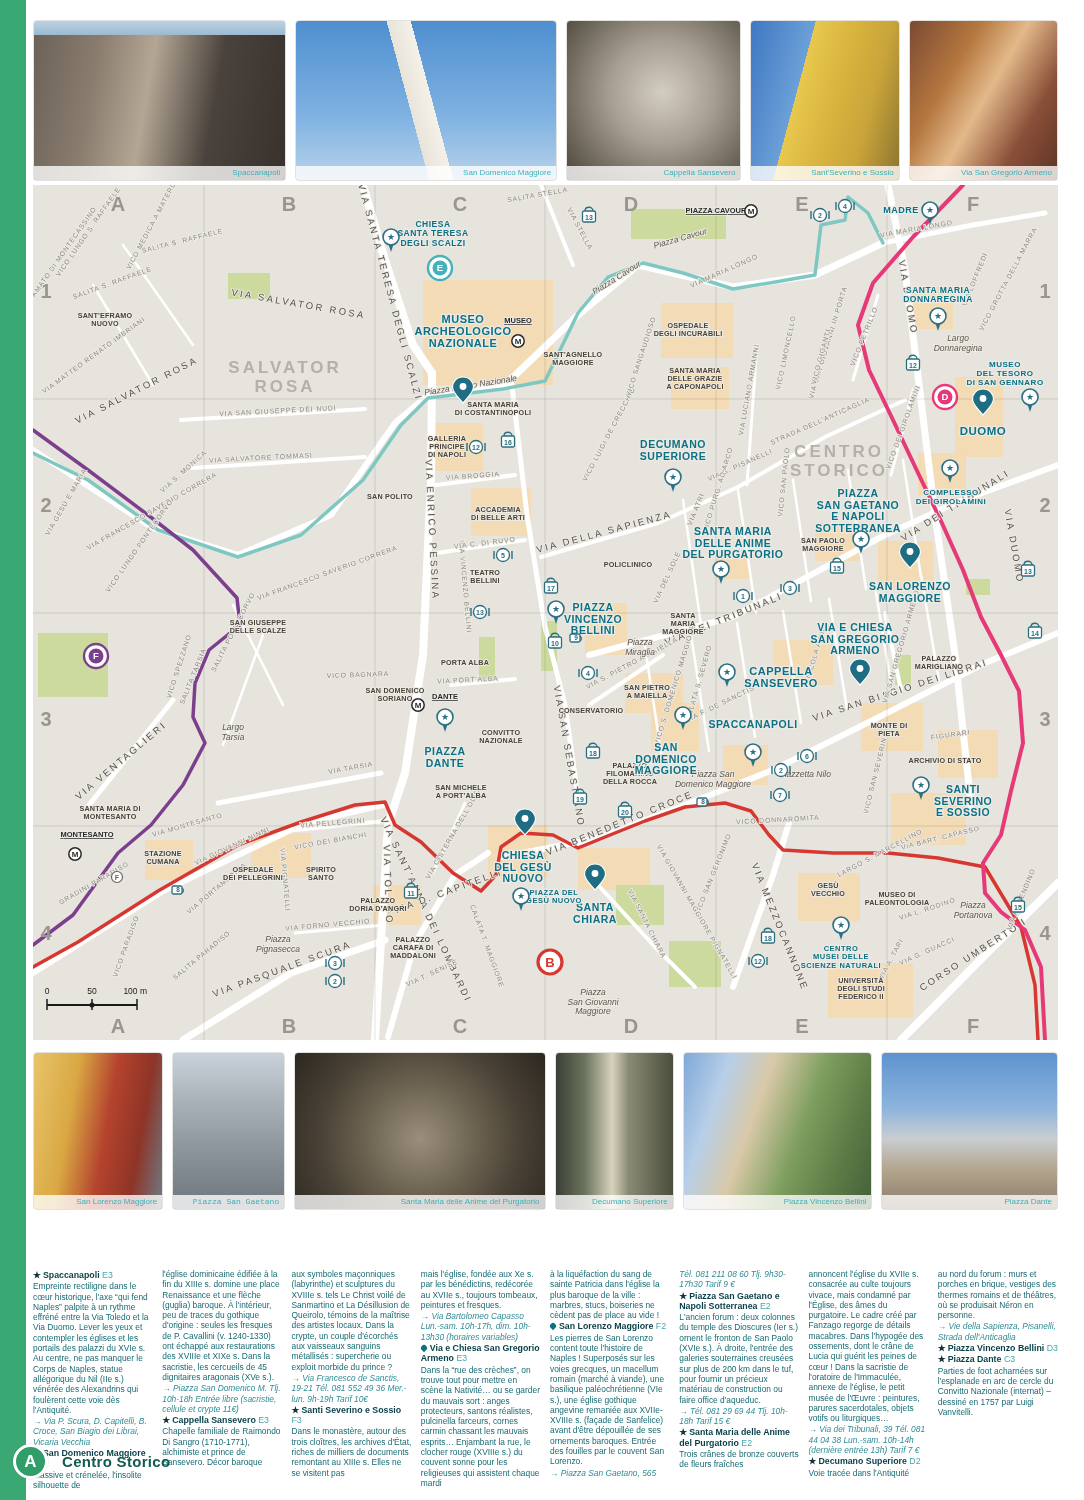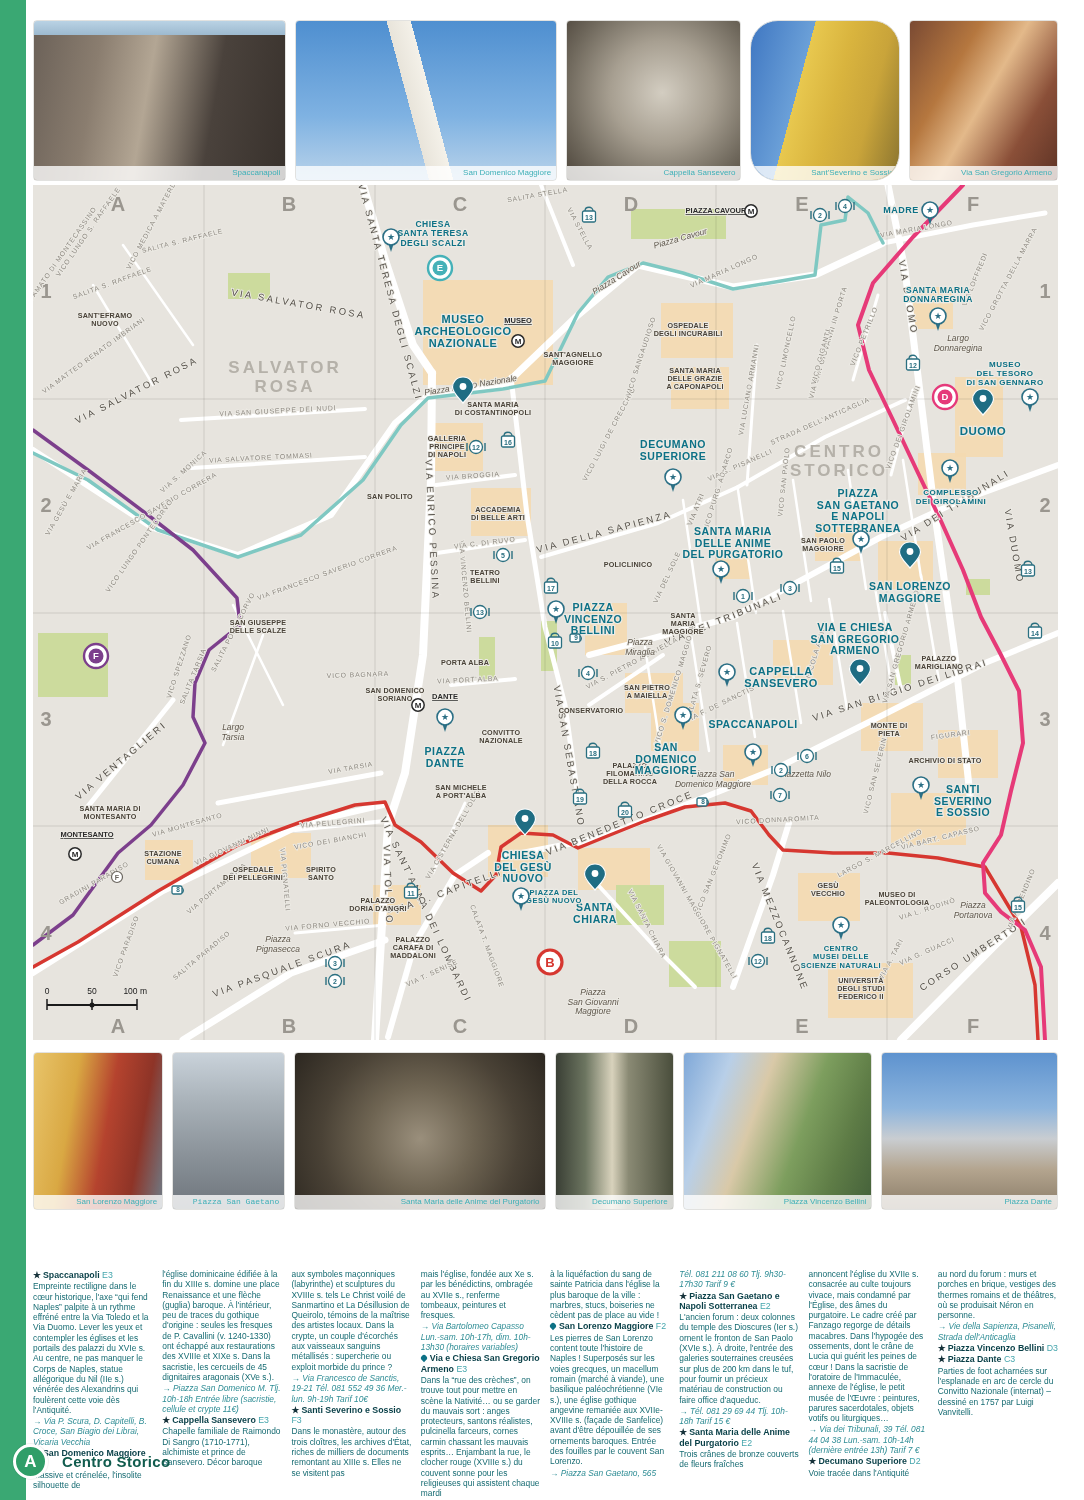--- a/index.html
+++ b/index.html
@@ -51,21 +51,21 @@
   <div class="strip" id="top-strip">
       <div class="photo ph-spaccanapoli" style="flex: 232 1 0px;">
         <span class="cap">Spaccanapoli</span>
       </div>
       <div class="photo ph-san-domenico" style="flex: 240 1 0px;">
         <span class="cap">San Domenico Maggiore</span>
       </div>
       <div class="photo ph-sansevero" style="flex: 160 1 0px;">
         <span class="cap">Cappella Sansevero</span>
       </div>
-      <div class="photo ph-severino" style="flex: 136 1 0px; border-radius: 28px;">
+      <div class="photo ph-severino" style="flex: 136 1 0px;">
         <span class="cap">Sant'Severino e Sossio</span>
       </div>
       <div class="photo ph-gregorio" style="flex: 136 1 0px;">
         <span class="cap">Via San Gregorio Armeno</span>
       </div>
     </div>
   <div id="map-wrap"><svg width="1025" height="855" viewBox="0 0 1025 855">
         <rect x="0" y="0" width="1025" height="855" fill="#e7e4de"></rect>
         <rect x="390" y="95" width="130" height="105" fill="#f4d9b0" opacity="0.9"></rect>
         <rect x="628" y="118" width="72" height="55" fill="#f4d9b0" opacity="0.9"></rect>
@@ -703,21 +703,21 @@
         <div class="head"><span class="star">★</span><span>Cappella Sansevero</span> <span class="gref">E3</span></div>
         <div class="body">Chapelle familiale de Raimondo Di Sangro (1710-1771), alchimiste et prince de Sansevero. Décor baroque</div>
       </div>
       <div class="col">
         <div class="body">aux symboles maçonniques (labyrinthe) et sculptures du XVIIIe s. tels Le Christ voilé de Sanmartino et La Désillusion de Queirolo, témoins de la maîtrise des artistes locaux. Dans la crypte, un couple d'écorchés aux vaisseaux sanguins métallisés : supercherie ou exploit morbide du prince ?</div>
         <div class="ref">→ Via Francesco de Sanctis, 19-21 Tél. 081 552 49 36 Mer.-lun. 9h-19h Tarif 10€</div>
         <div class="head"><span class="star">★</span><span>Santi Severino e Sossio</span> <span class="gref">F3</span></div>
         <div class="body">Dans le monastère, autour des trois cloîtres, les archives d'État, riches de milliers de documents remontant au XIIIe s. Elles ne se visitent pas</div>
       </div>
       <div class="col">
-        <div class="body">mais l'église, fondée aux Xe s. par les bénédictins, ombragée au XVIIe s., renferme tombeaux, peintures et fresques.</div>
+        <div class="body">mais l'église, fondée aux Xe s. par les bénédictins, redécorée au XVIIe s., toujours tombeaux, peintures et fresques.</div>
         <div class="ref">→ Via Bartolomeo Capasso Lun.-sam. 10h-17h, dim. 10h-13h30 (horaires variables)</div>
         <div class="head"><span class="pinicon"></span><span>Via e Chiesa San Gregorio Armeno</span> <span class="gref">E3</span></div>
         <div class="body">Dans la “rue des crèches”, on trouve tout pour mettre en scène la Nativité… ou se garder du mauvais sort : anges protecteurs, santons réalistes, pulcinella farceurs, cornes carmin chassant les mauvais esprits… Enjambant la rue, le clocher rouge (XVIIIe s.) du couvent sonne pour les religieuses qui assistent chaque mardi</div>
       </div>
       <div class="col">
         <div class="body">à la liquéfaction du sang de sainte Patricia dans l'église la plus baroque de la ville : marbres, stucs, boiseries ne cèdent pas de place au vide !</div>
         <div class="head"><span class="pinicon"></span><span>San Lorenzo Maggiore</span> <span class="gref">F2</span></div>
         <div class="body">Les pierres de San Lorenzo content toute l'histoire de Naples ! Superposés sur les voies grecques, un macellum romain (marché à viande), une basilique paléochrétienne (VIe s.), une église gothique angevine remaniée aux XVIIe-XVIIIe s. (façade de Sanfelice) avant d'être dépouillée de ses ornements baroques. Entrée des fouilles par le couvent San Lorenzo.</div>
         <div class="ref">→ Piazza San Gaetano, 565</div>
       </div>

